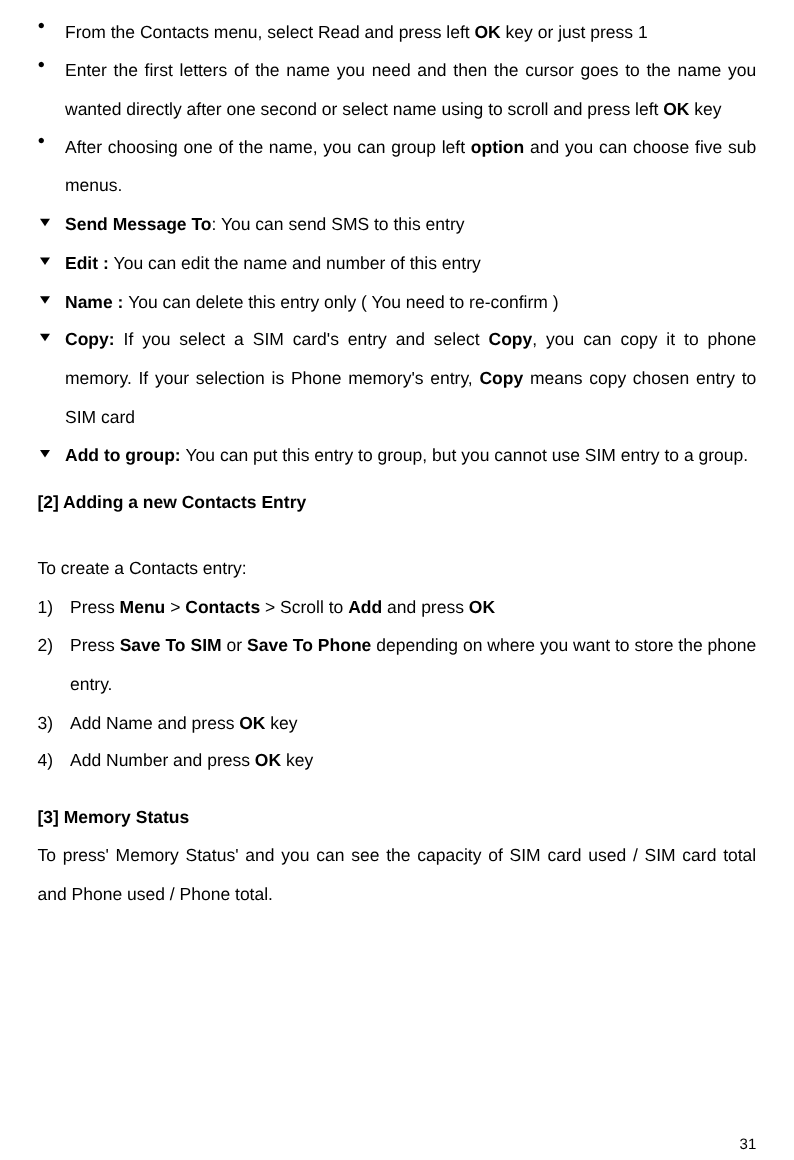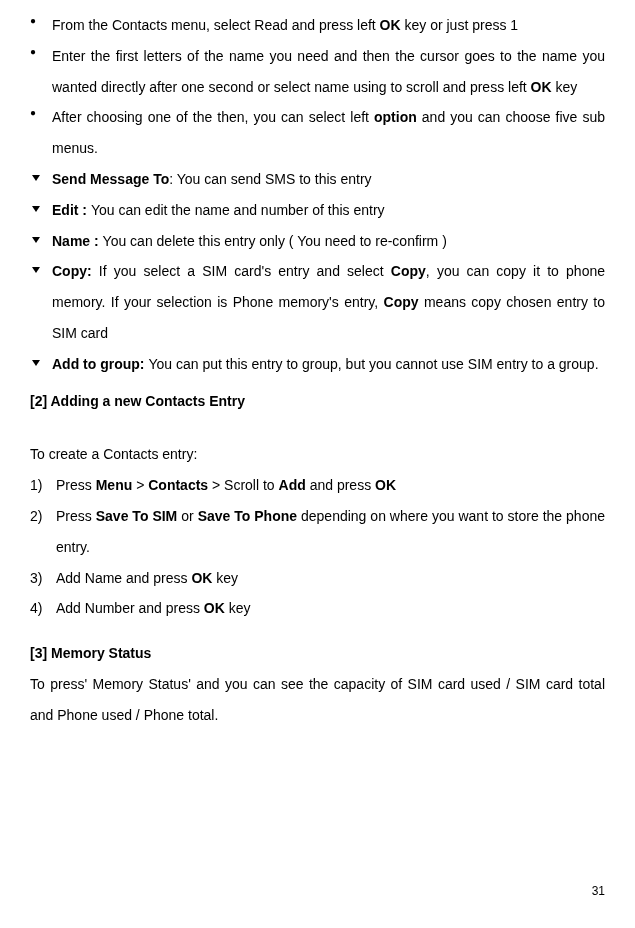--- a/index.html
+++ b/index.html
@@ -74,21 +74,21 @@
     .num-list li .num {
       position: absolute;
       left: 0;
       top: 0;
     }
     .body-text {
       text-align: justify;
     }
     .page-number {
       position: absolute;
-      bottom: 24px;
+      bottom: 0;
       right: 30px;
       font-size: 12px;
     }
     b {
       font-weight: bold;
     }
     .spacer {
       height: 14px;
     }
   </style>
@@ -96,21 +96,21 @@
 <body>
 
 <ul class="bullet-list">
   <li>
     <span>From the Contacts menu, select Read and press left </span><b>OK</b><span> key or just press 1</span>
   </li>
   <li>
     <span>Enter the first letters of the name you need and then the cursor goes to the name you wanted directly after one second or select name using to scroll and press left </span><b>OK</b><span> key</span>
   </li>
   <li>
-    <span>After choosing one of the then, you can select left </span><b>option</b><span> and you can choose five sub menus.</span>
+    <span>After choosing one of the name, you can group left </span><b>option</b><span> and you can choose five sub menus.</span>
   </li>
 </ul>
 
 <ul class="arrow-list">
   <li>
     <b>Send Message To</b><span>: You can send SMS to this entry</span>
   </li>
   <li>
     <b>Edit : </b><span>You can edit the name and number of this entry</span>
   </li>

